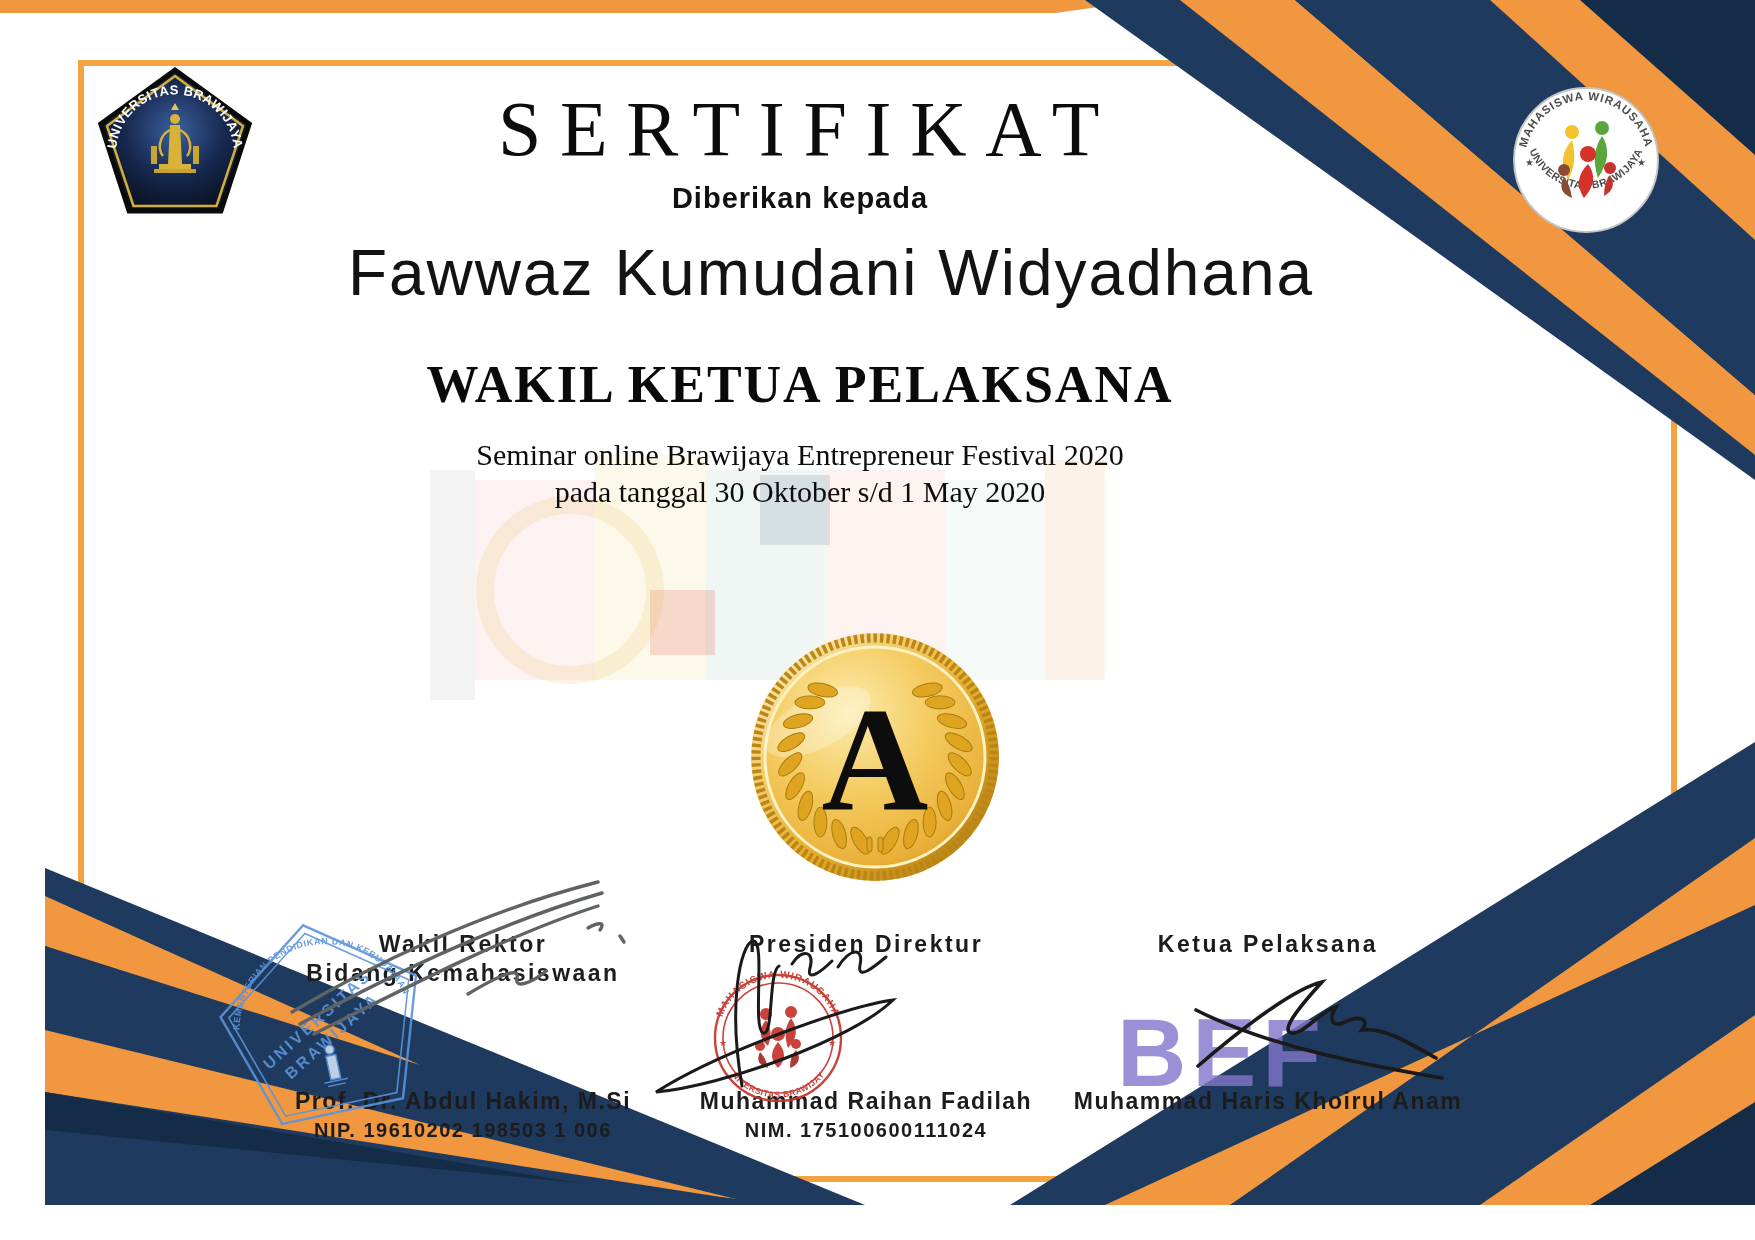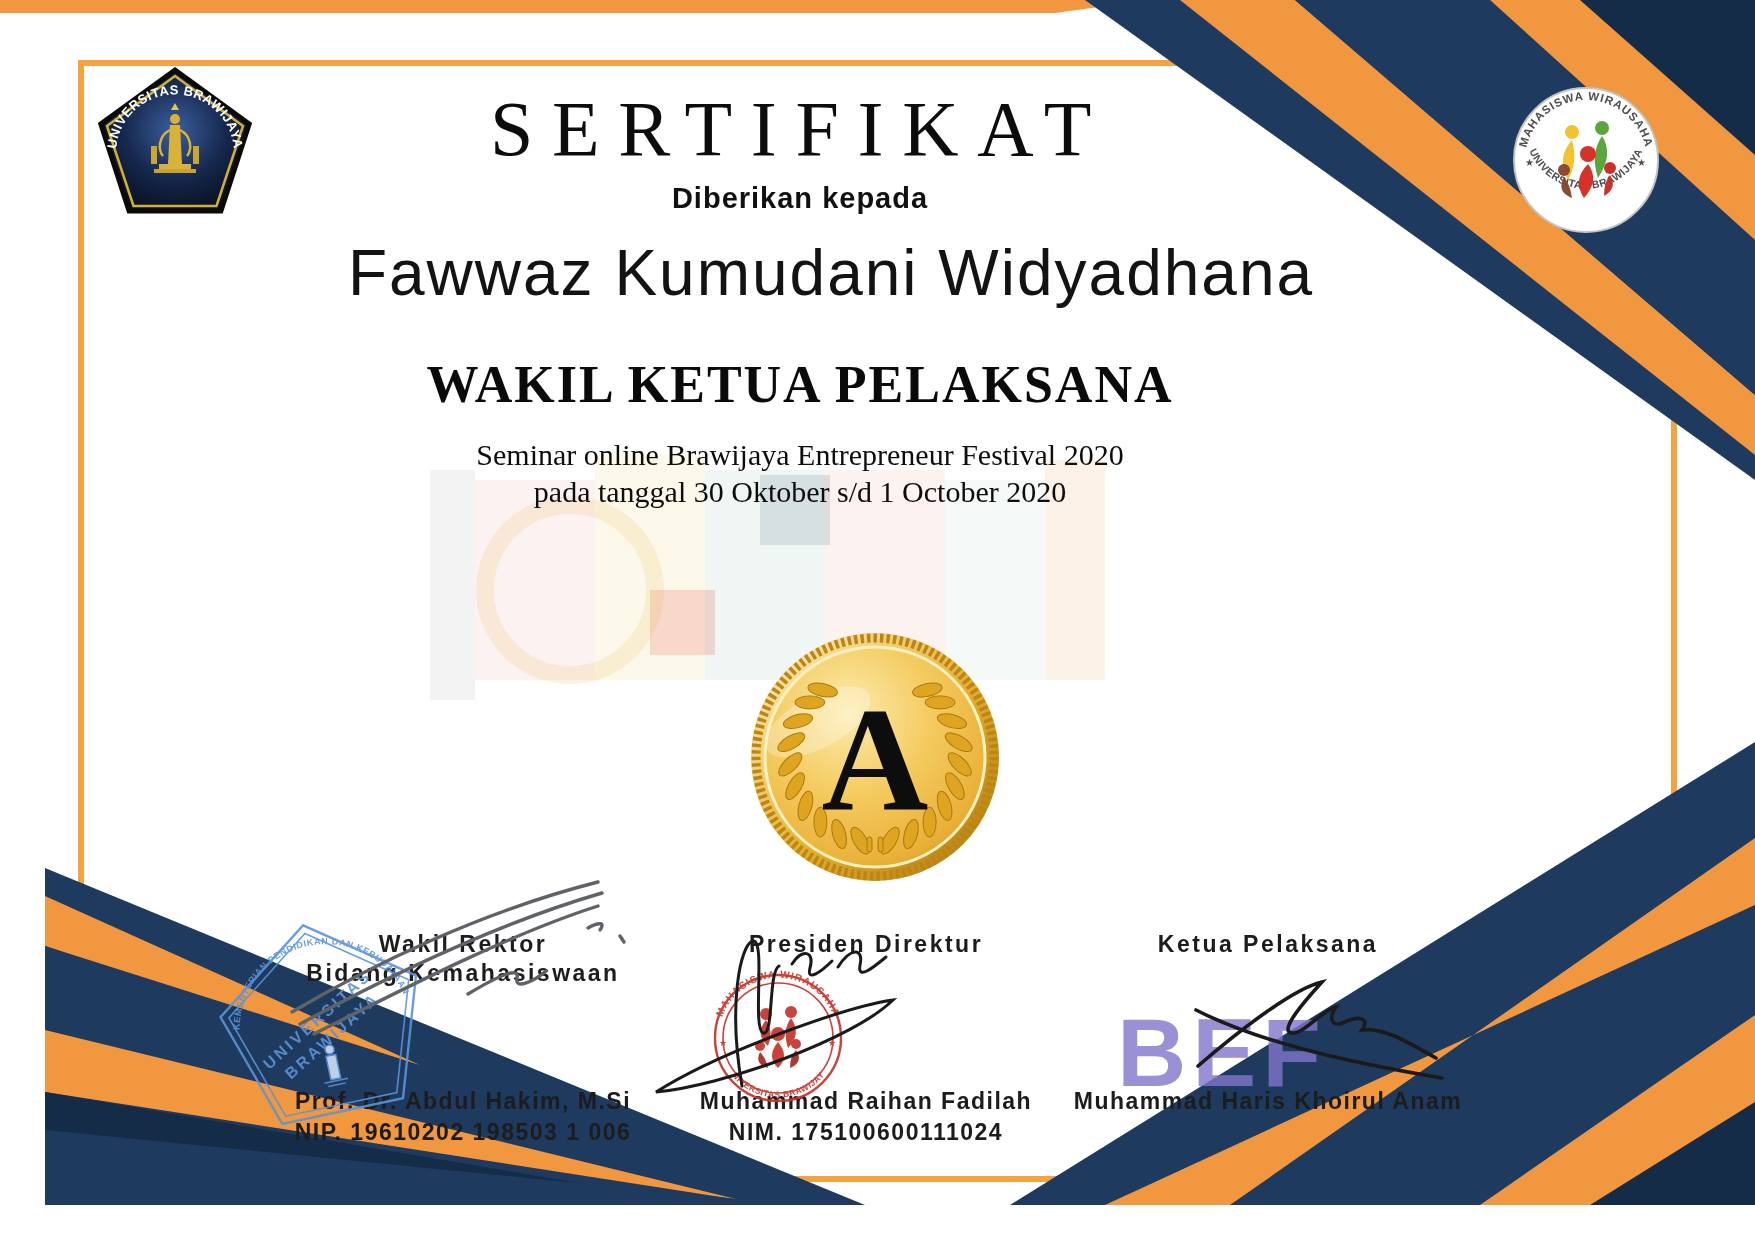--- a/index.html
+++ b/index.html
@@ -17,35 +17,36 @@
     border:6px solid #f5a243;
     z-index:1;
   }
   .deco{position:absolute;left:0;top:0;z-index:2;pointer-events:none;}
   .content{position:absolute;left:0;top:0;width:100%;height:100%;z-index:3;}
   .center-col{position:absolute;left:0;width:1600px;text-align:center;}
   .title{
     top:84px;font-family:"Liberation Serif", serif;
     font-size:78px;font-weight:500;letter-spacing:0.24em;margin-right:-0.24em;
     color:#0c0c0c;
+    margin-left:8px;
   }
   .subtitle{top:182px;font-size:29px;font-weight:600;letter-spacing:1px;color:#111;}
   .recipient{top:236px;font-size:64px;font-weight:400;letter-spacing:2px;color:#131313;padding-left:31px;}
   .as-label{top:327px;font-size:23px;font-weight:600;letter-spacing:1px;color:#111;}
   .role{
     top:355px;font-family:"Liberation Serif", serif;
     font-size:52px;font-weight:700;letter-spacing:2px;color:#0a0a0a;
   }
   .events{top:436px;font-size:30px;line-height:37px;font-weight:500;color:#0d0d0d;font-family:Liberation Serif, serif;}
   .watermark{position:absolute;z-index:0;}
   .medal{position:absolute;left:747px;top:629px;width:256px;height:256px;}
   .sig-col{position:absolute;width:470px;text-align:center;color:#1c1c1c;}
   .sig-col .sig-title{font-size:23px;font-weight:700;letter-spacing:2.5px;line-height:29px;}
   .sig-col .sig-name{font-size:23px;font-weight:700;letter-spacing:1.5px;}
-  .sig-col .sig-id{font-size:23px;font-weight:700;letter-spacing:1.5px;margin-top:4px;}
+  .sig-col .sig-id{font-size:20px;font-weight:700;letter-spacing:1.5px;margin-top:4px;}
   .sig-titles{position:absolute;top:0;width:100%;}
   .sig-names{position:absolute;top:158px;width:100%;}
   .col1{left:228px;top:930px;}
   .col2{left:631px;top:930px;}
   .col3{left:1033px;top:930px;}
   .graphics{position:absolute;left:0;top:0;z-index:4;pointer-events:none;}
 </style>
 </head>
 <body>
 
@@ -149,21 +150,21 @@
         <path d="M100,91 Q108,104 94,112 Q94,98 100,91 Z" fill="#c5342c"></path>
       </g>
     </svg>
 
     <div class="center-col title">SERTIFIKAT</div>
     <div class="center-col subtitle">Diberikan kepada</div>
     <div class="center-col recipient">Fawwaz Kumudani Widyadhana</div>
     <div class="center-col role">WAKIL KETUA PELAKSANA</div>
     <div class="center-col events">
       <div>Seminar online Brawijaya Entrepreneur Festival 2020</div>
-      <div>pada tanggal 30 Oktober s/d 1 October 2020</div>
+      <div>pada tanggal 30 Oktober s/d 1 May 2020</div>
     </div>
 
     <svg class="medal" viewBox="-128 -128 256 256">
       <defs>
         <radialGradient id="goldface" cx="38%" cy="30%" r="85%">
           <stop offset="0%" stop-color="#fcecae"></stop>
           <stop offset="45%" stop-color="#f4ca5e"></stop>
           <stop offset="80%" stop-color="#eab13a"></stop>
           <stop offset="100%" stop-color="#d3951f"></stop>
         </radialGradient>

